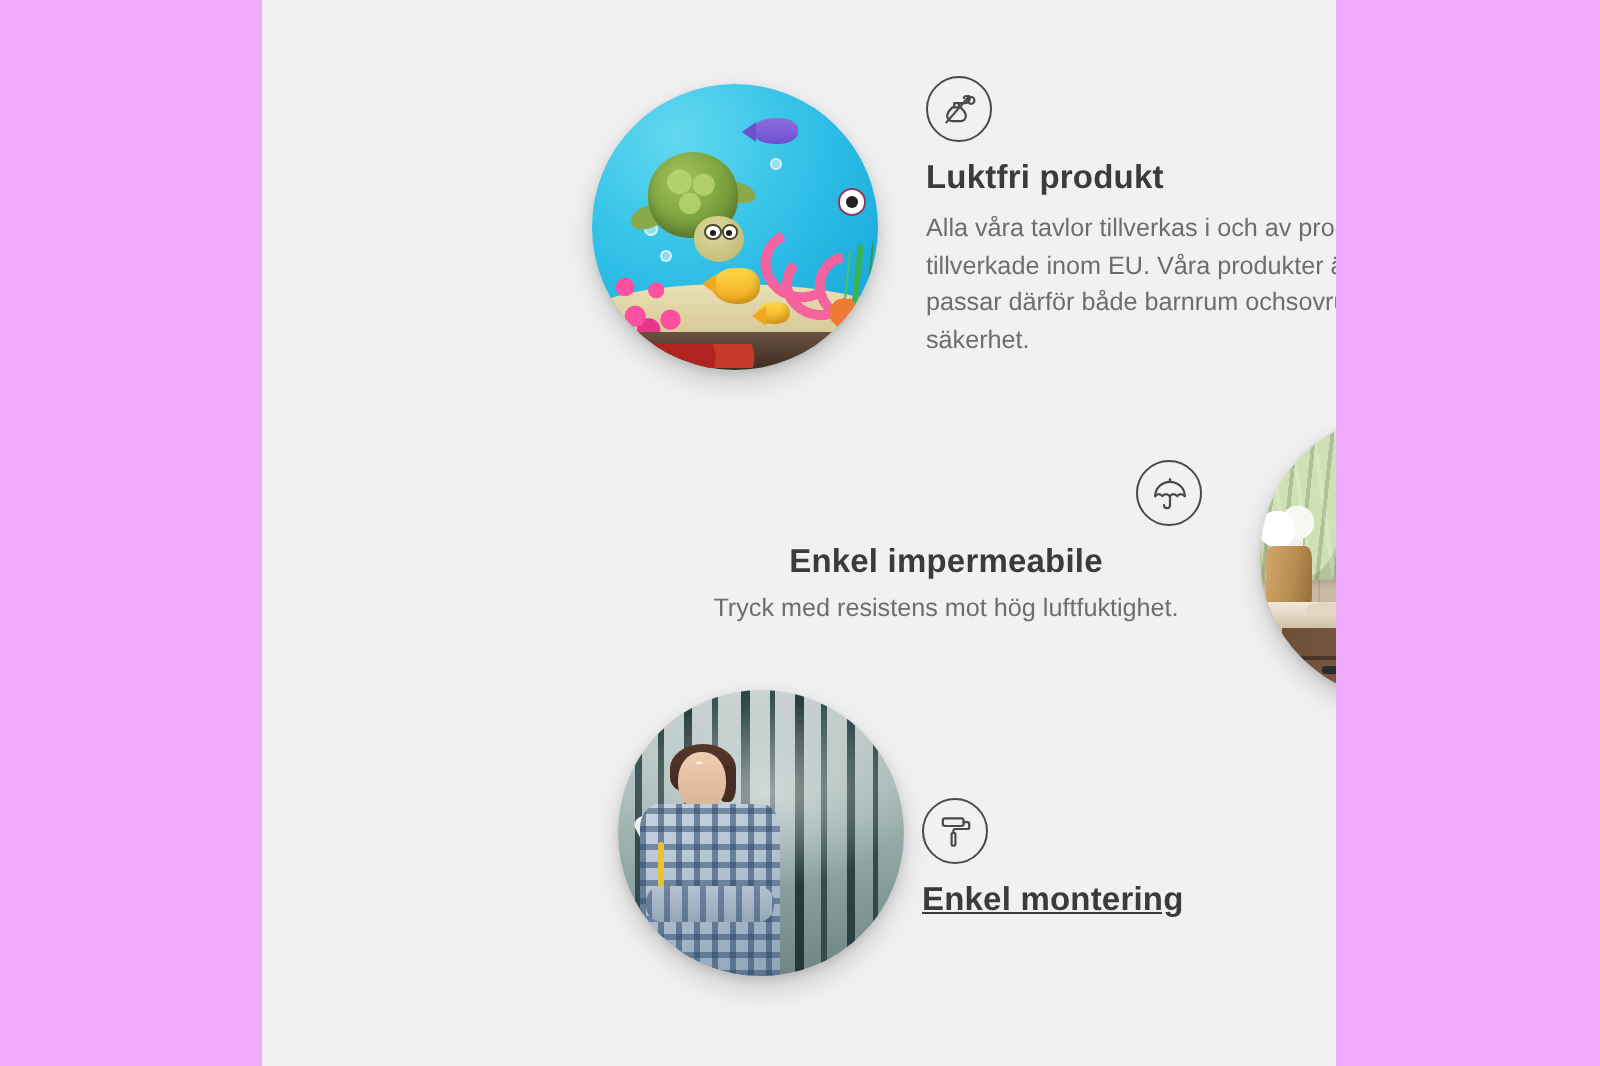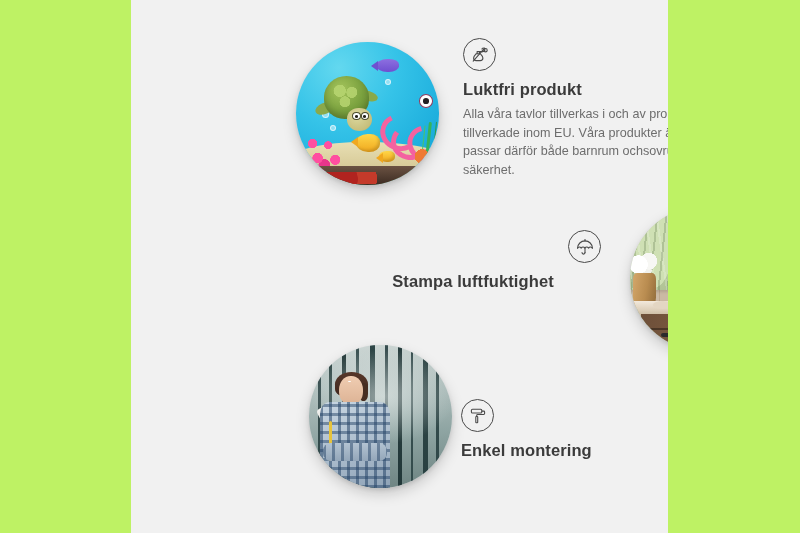--- a/index.html
+++ b/index.html
@@ -10,21 +10,21 @@
   body {
     width: 800px;
     height: 533px;
     font-family: "Liberation Sans", sans-serif;
     overflow: hidden;
   }
   .page {
     position: relative;
     width: 800px;
     height: 533px;
-    background: #bef264;
+    background: #f0abfc;
   }
   .panel {
     position: absolute;
     left: 131px;
     top: 0;
     width: 537px;
     height: 533px;
     background: #f1f1f1;
     overflow: hidden;
   }
@@ -305,21 +305,21 @@
   #feature-odourless .f-title { margin-bottom: 6px; }
 
   
   #feature-waterproof { left: 214px; top: 230px; width: 256px; text-align: center; }
   #feature-waterproof .f-icon { margin: 0 0 9px auto; }
   #feature-waterproof .f-title { margin-bottom: 4px; }
 
   
   #feature-assembly { left: 330px; top: 399px; width: 250px; }
   #feature-assembly .f-icon { margin-bottom: 9px; }
-  #feature-assembly .f-title { margin-bottom: 4px; }
+  #feature-assembly .f-title { margin-bottom: 4px; text-decoration: underline; }
 </style>
 </head>
 <body>
 
 <div class="page">
   <div class="panel">
 
     <div class="circle" id="circle-underwater">
       <div class="scene">
         <div class="sea-water"></div>
@@ -406,21 +406,22 @@
     <div class="feature" id="feature-waterproof">
       <div class="f-icon">
         <svg width="20" height="20" viewBox="0 0 20 20" fill="none" stroke="#4a4a4a" stroke-width="1.1" stroke-linecap="round" stroke-linejoin="round">
           <path d="M2.6 11.1c0-4 3.3-7.2 7.4-7.2s7.4 3.2 7.4 7.2"></path>
           <path d="M2.6 11.1c.9-1.4 2.6-1.4 3.6 0 .9-1.4 2.7-1.4 3.7 0 .9-1.4 2.7-1.4 3.7 0 .9-1.4 2.7-1.4 3.7 0"></path>
           <line x1="10" y1="11.1" x2="10" y2="15.6"></line>
           <path d="M10 15.6c0 .9-.7 1.5-1.5 1.5s-1.5-.6-1.5-1.5"></path>
           <line x1="10" y1="2.6" x2="10" y2="3.9"></line>
         </svg>
       </div>
-      <div class="f-title">Stampa luftfuktighet</div>
+      <div class="f-title">Enkel impermeabile</div>
+      <div class="f-desc">Tryck med resistens mot hög luftfuktighet.</div>
     </div>
 
     <div class="feature" id="feature-assembly">
       <div class="f-icon">
         <svg width="20" height="20" viewBox="0 0 20 20" fill="none" stroke="#4a4a4a" stroke-width="1.1" stroke-linecap="round" stroke-linejoin="round">
           <rect x="3.4" y="3.2" width="10.4" height="3.8" rx="1.1"></rect>
           <path d="M13.8 5.1h1.9c.5 0 .9.4.9.9v1.6c0 .5-.4.9-.9.9H9.6c-.5 0-.9.4-.9.9v1.1"></path>
           <rect x="7.8" y="10.5" width="1.9" height="6.3" rx=".5"></rect>
         </svg>
       </div>

